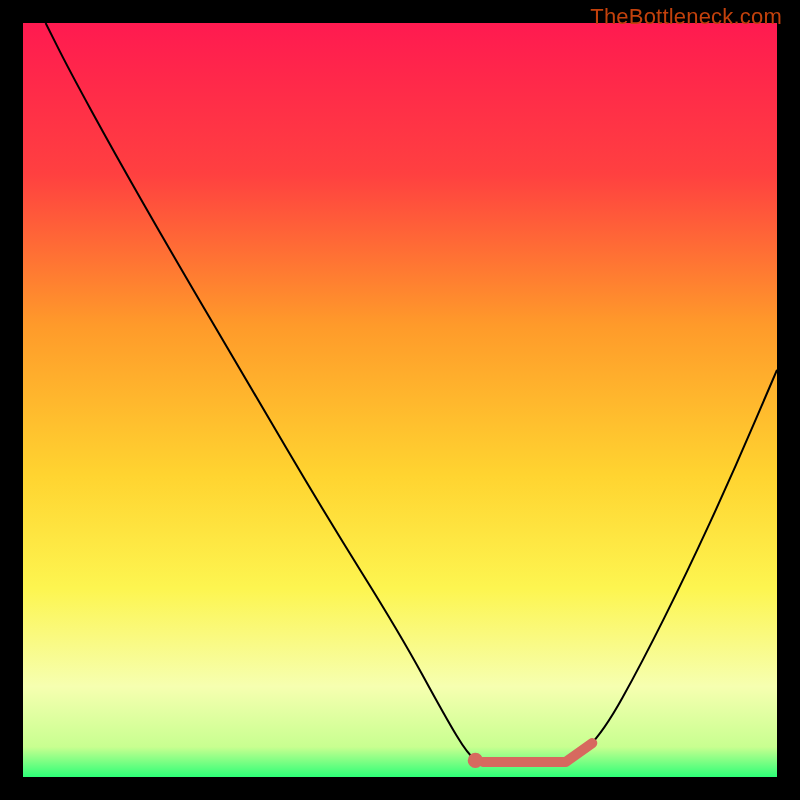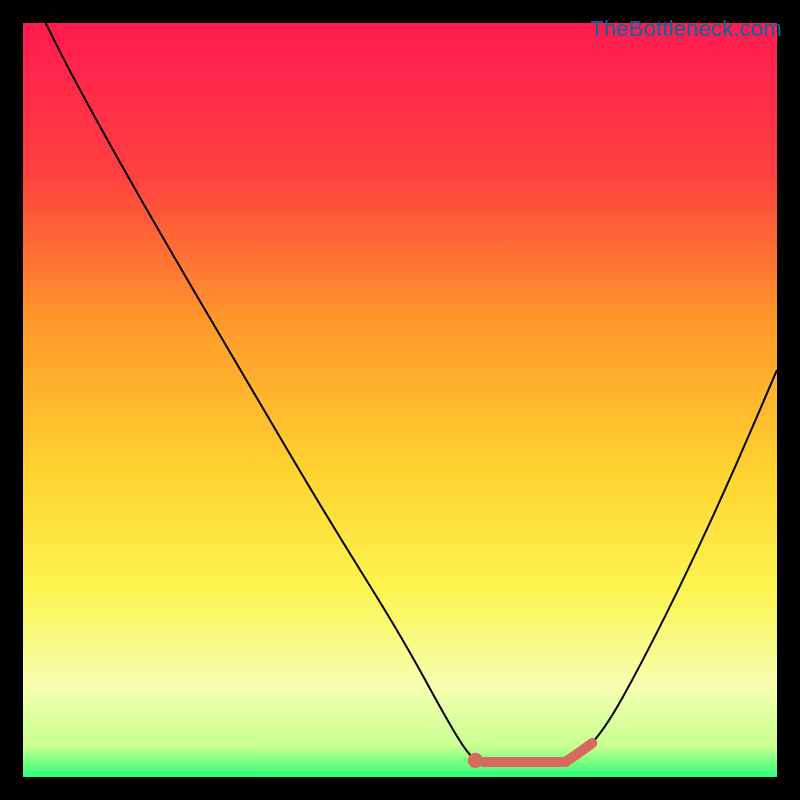--- a/index.html
+++ b/index.html
@@ -7,23 +7,23 @@
     padding: 0;
     width: 800px;
     height: 800px;
     background: #000;
     position: relative;
     overflow: hidden;
     font-family: Arial, Helvetica, sans-serif;
   }
   .watermark {
     position: absolute;
-    top: 16px;
+    top: 4px;
     right: 18px;
-    color: #0369a1;
+    color: #c2410c;
     font-size: 22px;
     font-weight: 500;
     z-index: 10;
     letter-spacing: 0.2px;
   }
   .plot-area {
     position: absolute;
     left: 23px;
     top: 23px;
     width: 754px;

